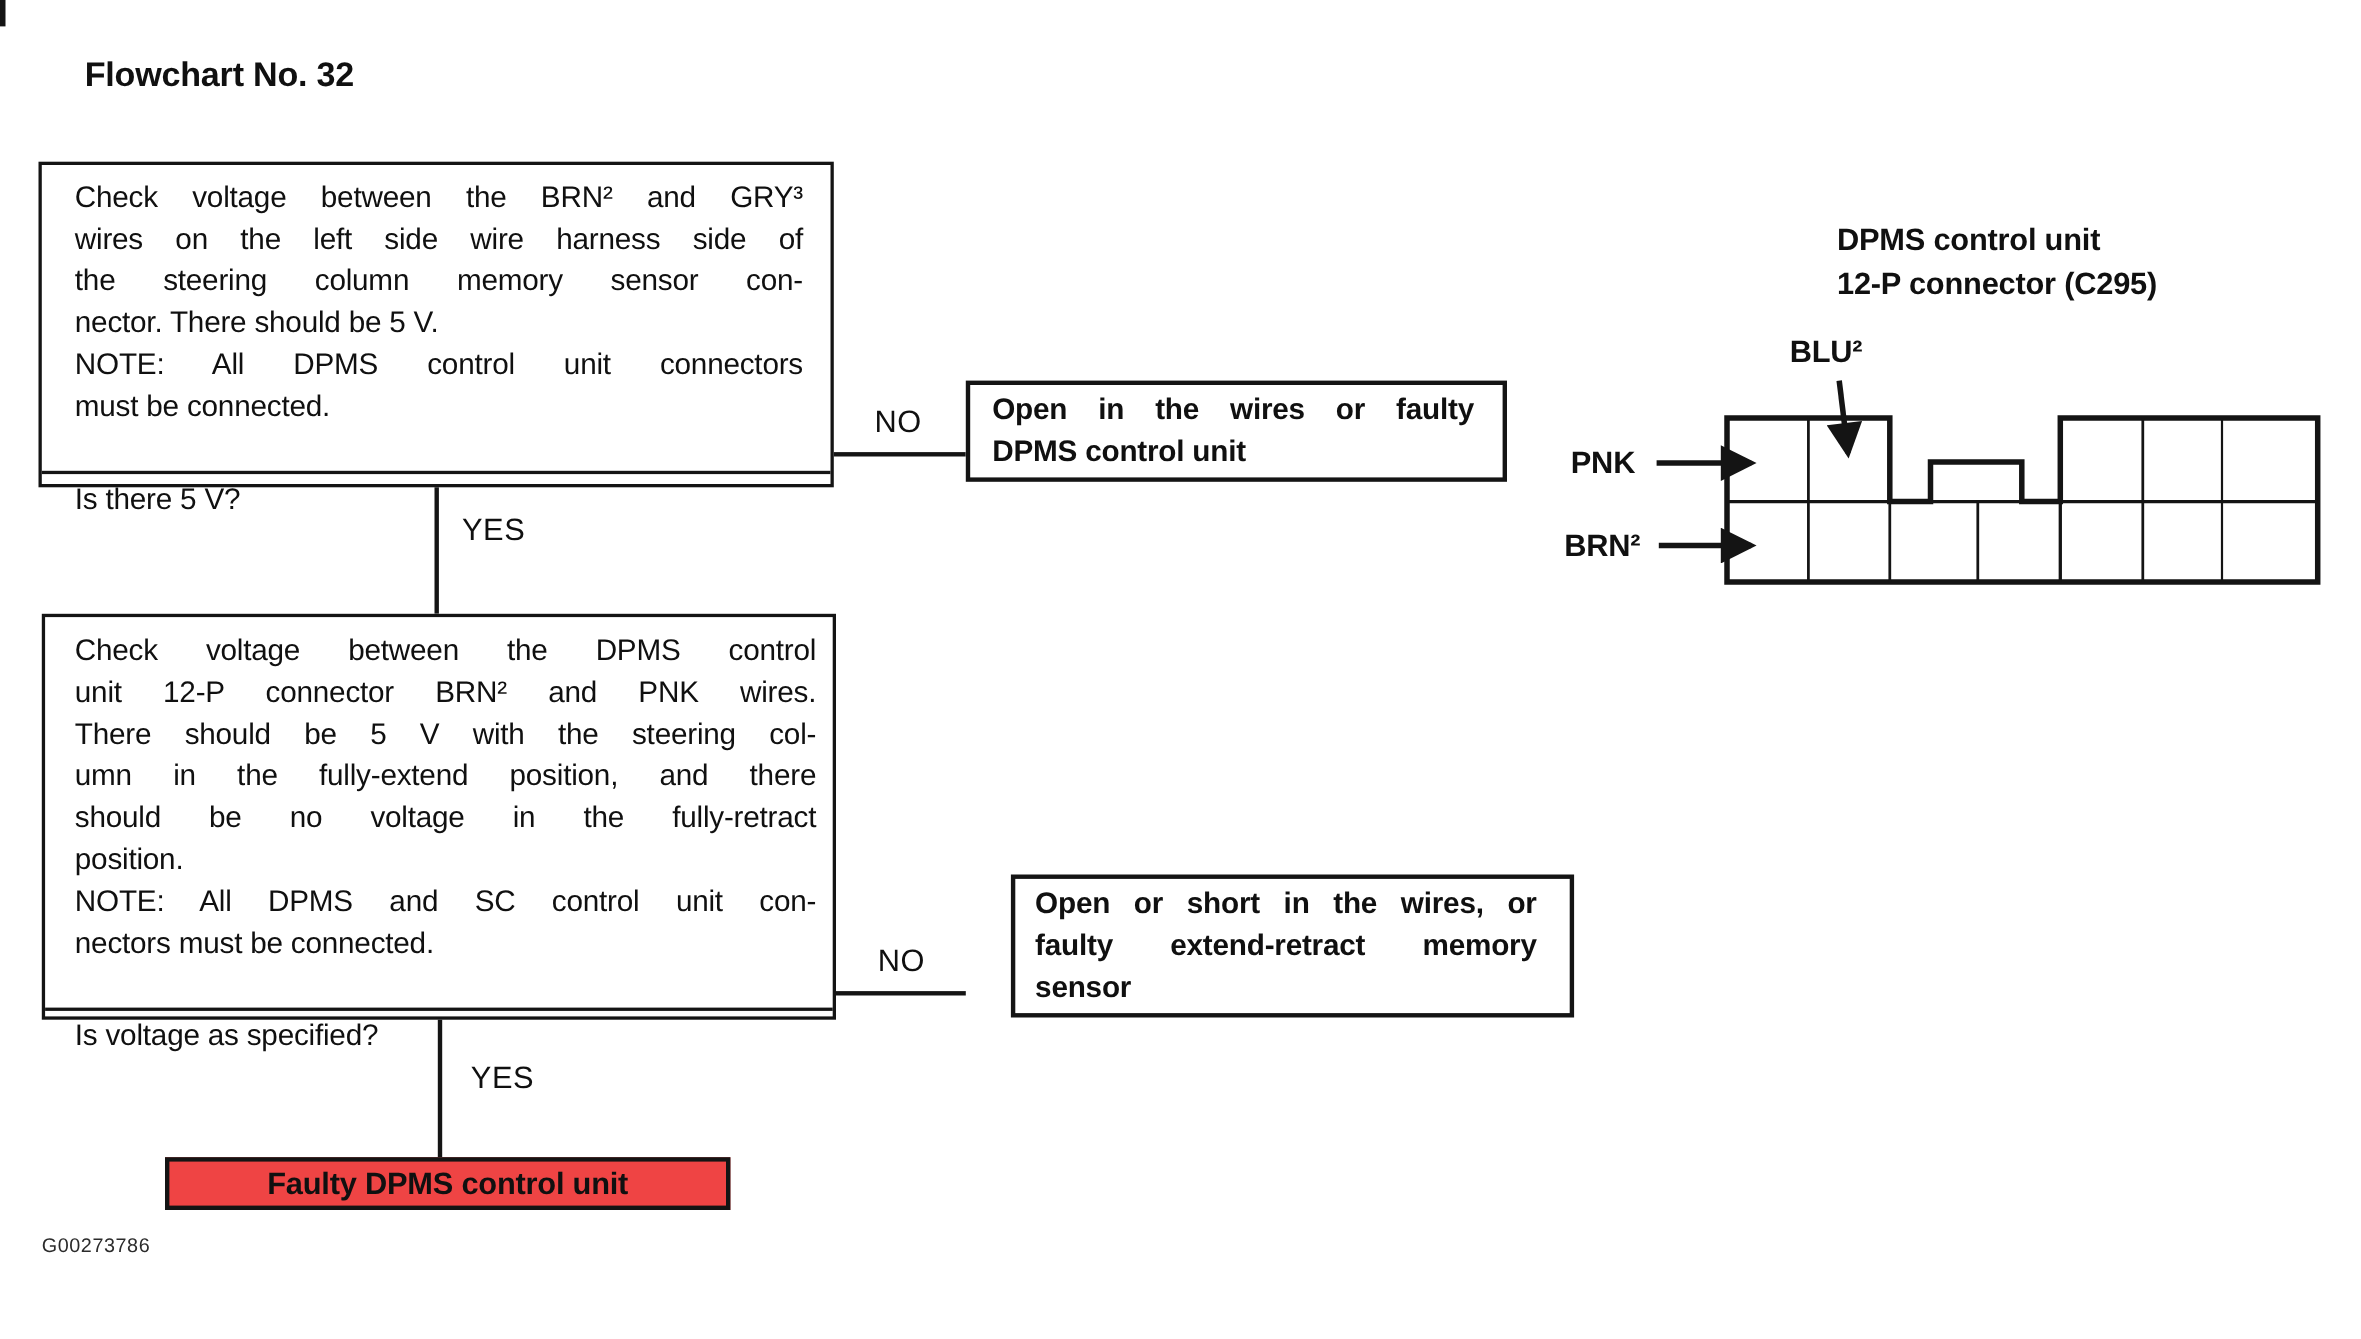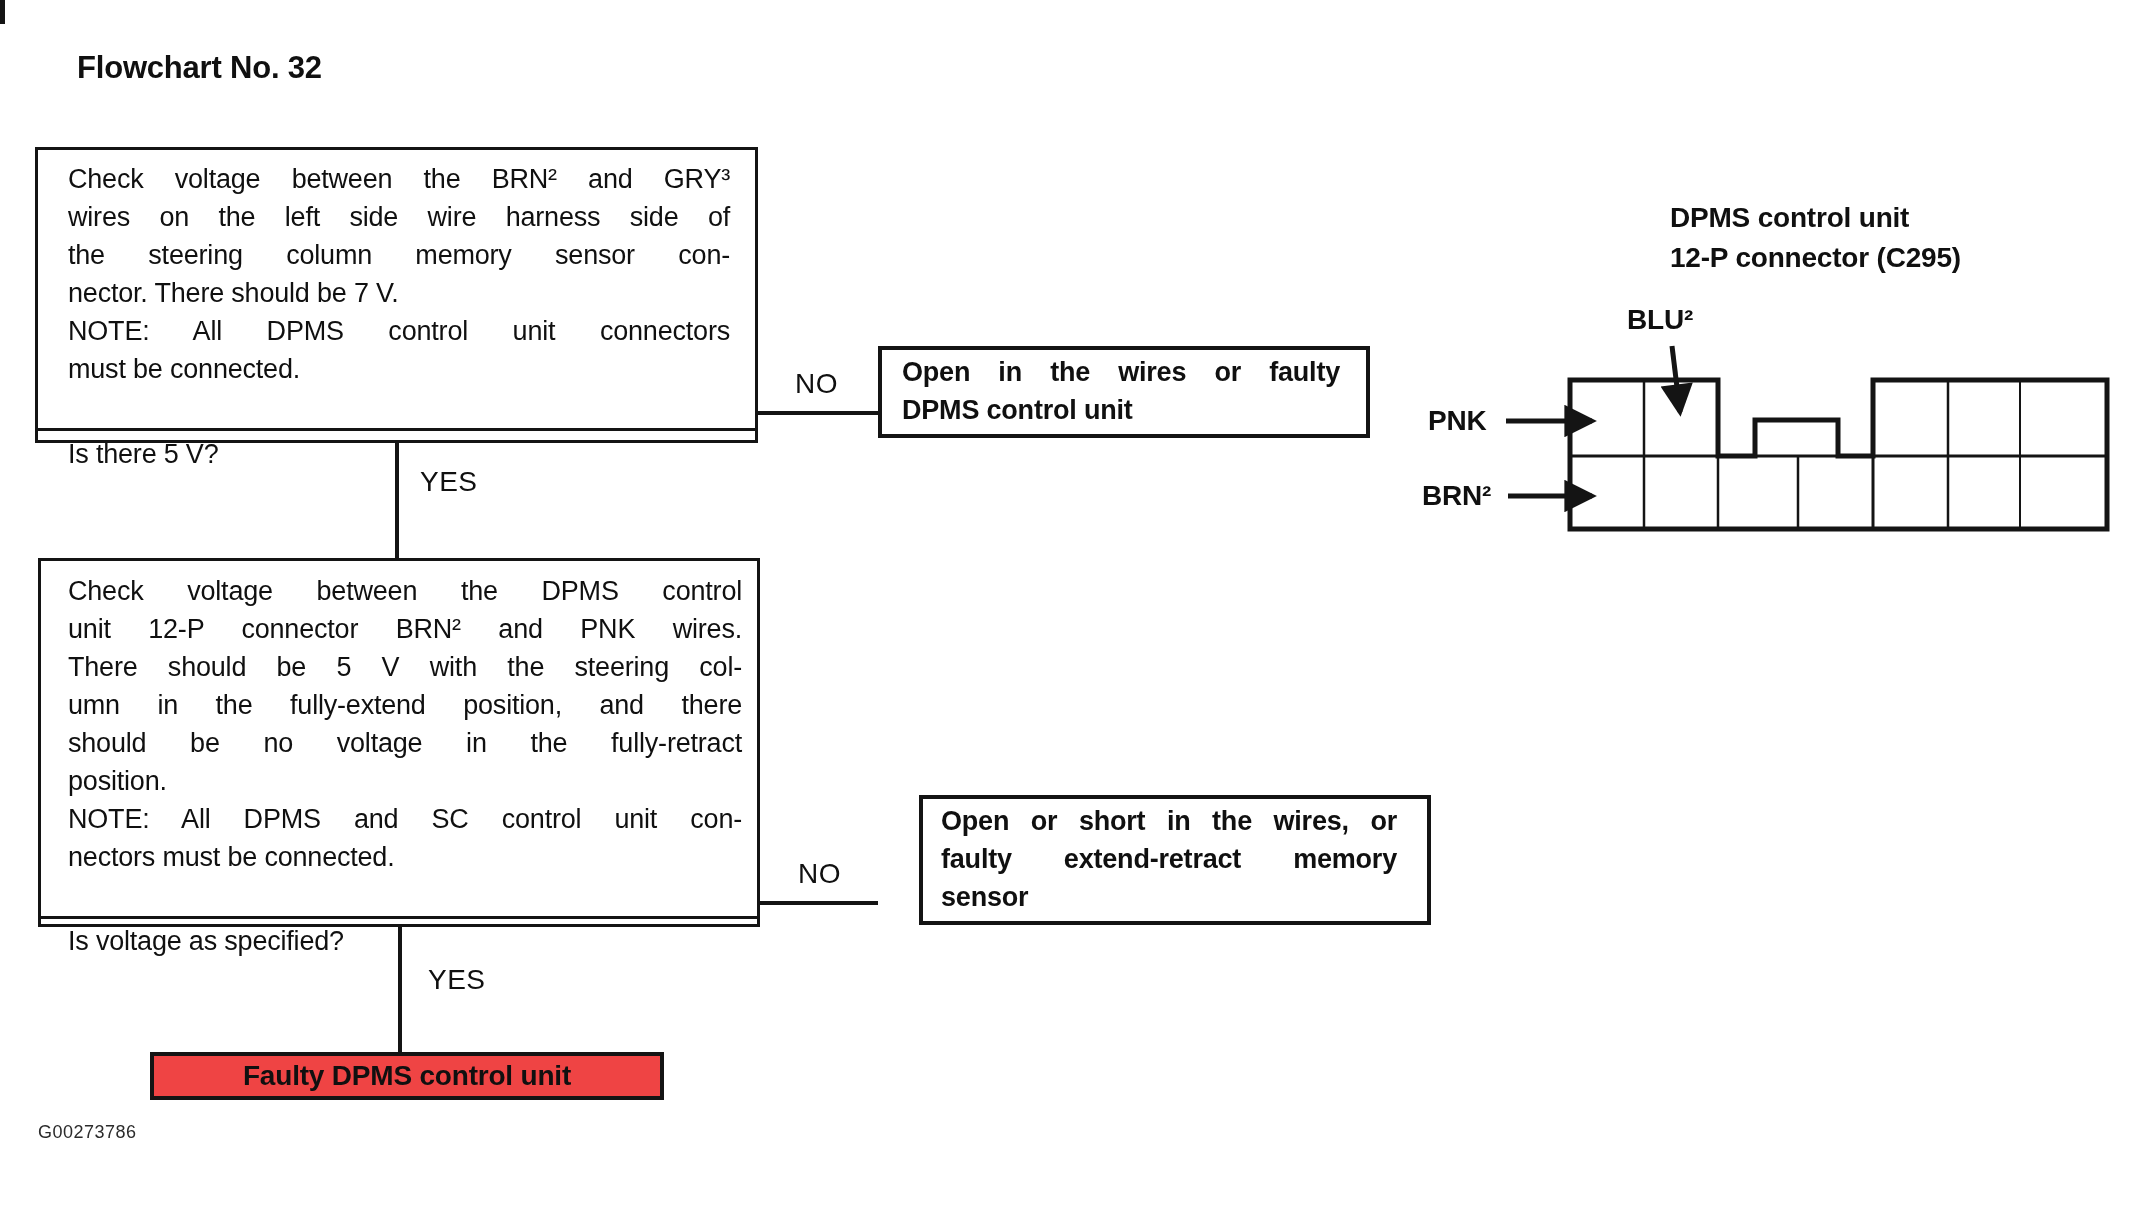--- a/index.html
+++ b/index.html
@@ -38,21 +38,21 @@
 
   <div class="artifact" style="left:0;top:0;width:5px;height:24px;"></div>
 
   <div class="page-title">Flowchart No. 32</div>
 
   <div class="qbox" style="left:35px;top:147px;width:723px;height:296px;">
     <div class="qmain" style="padding:10px 25px 0 30px;">
       <div class="line">Check voltage between the BRN² and GRY³</div>
       <div class="line">wires on the left side wire harness side of</div>
       <div class="line">the steering column memory sensor con-</div>
-      <div class="line nj">nector. There should be 7 V.</div>
+      <div class="line nj">nector. There should be 5 V.</div>
       <div class="line">NOTE: All DPMS control unit connectors</div>
       <div class="line nj">must be connected.</div>
     </div>
     <div class="qrow" style="padding:8px 10px 8px 30px;">Is there 5 V?</div>
   </div>
 
   <div class="hline" style="left:758px;top:411px;width:120px;"></div>
   <div class="branch-label" style="left:795px;top:368px;">NO</div>
 
   <div class="rbox" style="left:878px;top:346px;width:492px;height:92px;padding:3px 26px 0 20px;">

